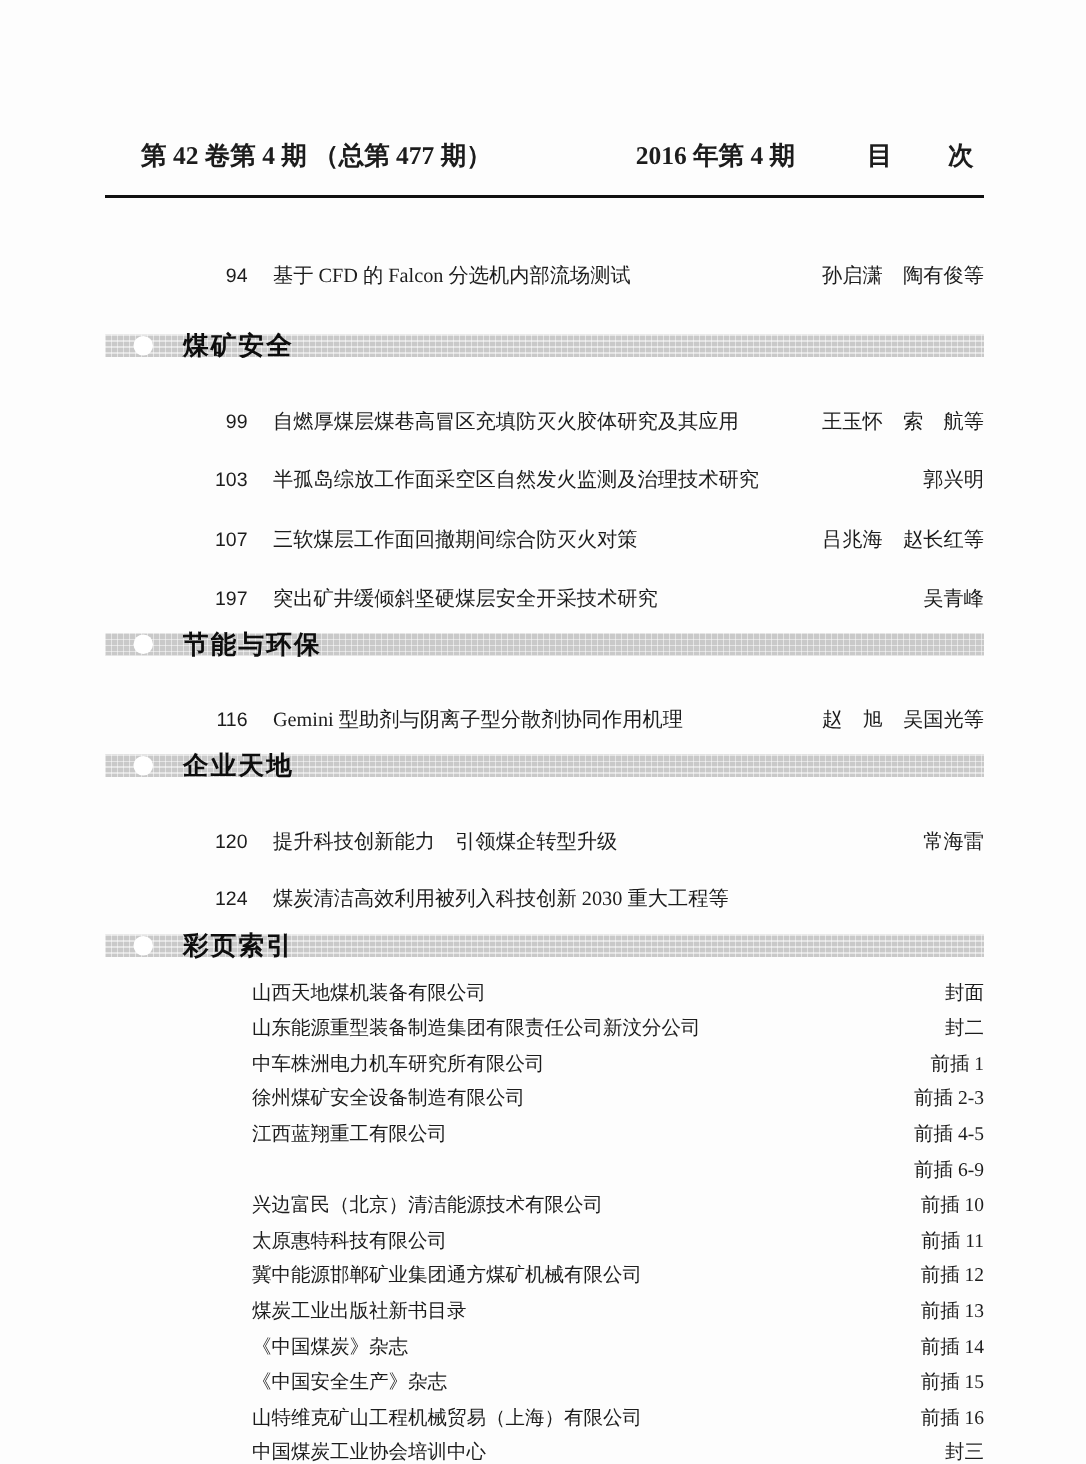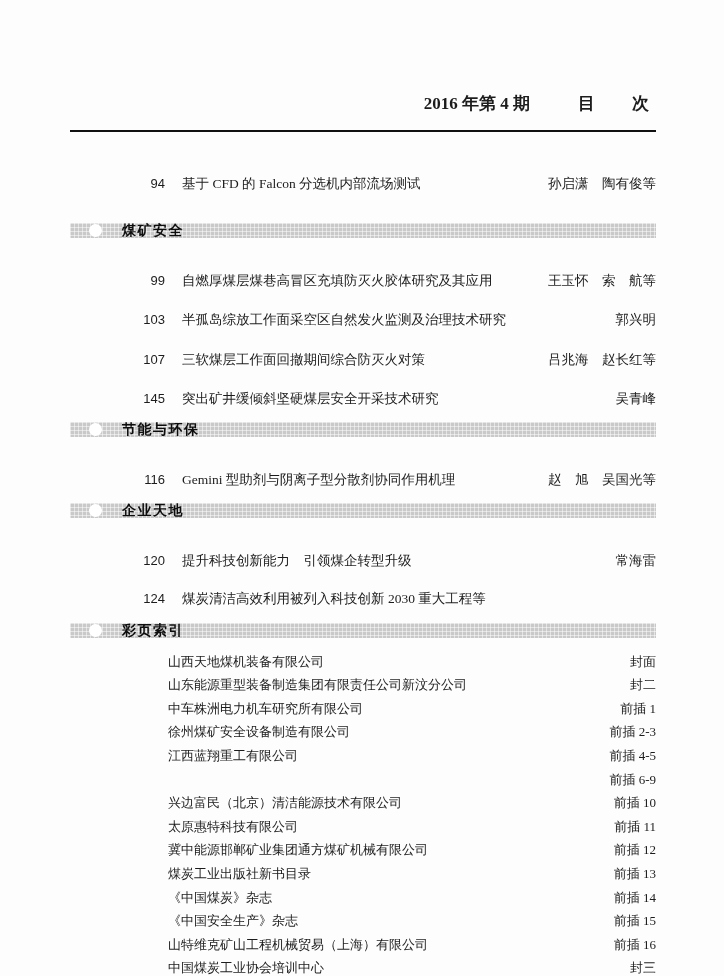--- a/index.html
+++ b/index.html
@@ -36,56 +36,57 @@
       repeating-linear-gradient(to right,  rgba(255,255,255,.5) 0 1px, transparent 1px 4px),
       repeating-linear-gradient(to bottom, rgba(255,255,255,.5) 0 1px, transparent 1px 4px);
   }
   .band .dot {
     position:absolute; left:19px; top:1px; width:13px; height:13px;
     background:#fff; border-radius:50%;
   }
   .band .label {
     position:absolute; left:52px; top:0; line-height:15px;
     font-family:"Liberation Sans", sans-serif; font-weight:bold;
-    font-size:14px; letter-spacing:1.5px; color:#0d0d0d; white-space:pre;
+    font-size:17px; letter-spacing:1.5px; color:#0d0d0d; white-space:pre;
   }
 
   .entries { margin:15px 0 12px; }
 
   
   .index-list { margin-top:12px; }
   .index-row { display:flex; align-items:baseline; font-size:13px; line-height:23.6px; white-space:pre; }
   .index-row .iname { padding-left:98px; }
   .index-row .iloc  { margin-left:auto; text-align:right;
                       font-family:"Liberation Serif", serif; }
 </style>
 </head>
 <body>
 
 <div class="page">
   <div class="content">
 
     <div class="masthead">
+      <span class="vol">第 42 卷第 4 期 （总第 477 期）</span>
       <span class="year">2016 年第 4 期</span>
       <span class="toc-label">目　　次</span>
     </div>
 
     <div id="toc-body">
         <div class="pre-entries">
           <div class="entry"><span class="num">94</span><span class="title">基于 CFD 的 Falcon 分选机内部流场测试</span><span class="authors">孙启潇　陶有俊等</span></div>
         </div>
         <div class="band">
           <span class="dot"></span>
           <span class="label">煤矿安全</span>
         </div>
         <div class="entries">
           <div class="entry"><span class="num">99</span><span class="title">自燃厚煤层煤巷高冒区充填防灭火胶体研究及其应用</span><span class="authors">王玉怀　索　航等</span></div>
           <div class="entry"><span class="num">103</span><span class="title">半孤岛综放工作面采空区自然发火监测及治理技术研究</span><span class="authors">郭兴明</span></div>
           <div class="entry"><span class="num">107</span><span class="title">三软煤层工作面回撤期间综合防灭火对策</span><span class="authors">吕兆海　赵长红等</span></div>
-          <div class="entry"><span class="num">145</span><span class="title">突出矿井缓倾斜坚硬煤层安全开采技术研究</span><span class="authors">吴青峰</span></div>
+          <div class="entry"><span class="num">197</span><span class="title">突出矿井缓倾斜坚硬煤层安全开采技术研究</span><span class="authors">吴青峰</span></div>
         </div>
         <div class="band">
           <span class="dot"></span>
           <span class="label">节能与环保</span>
         </div>
         <div class="entries">
           <div class="entry"><span class="num">116</span><span class="title">Gemini 型助剂与阴离子型分散剂协同作用机理</span><span class="authors">赵　旭　吴国光等</span></div>
         </div>
         <div class="band">
           <span class="dot"></span>

